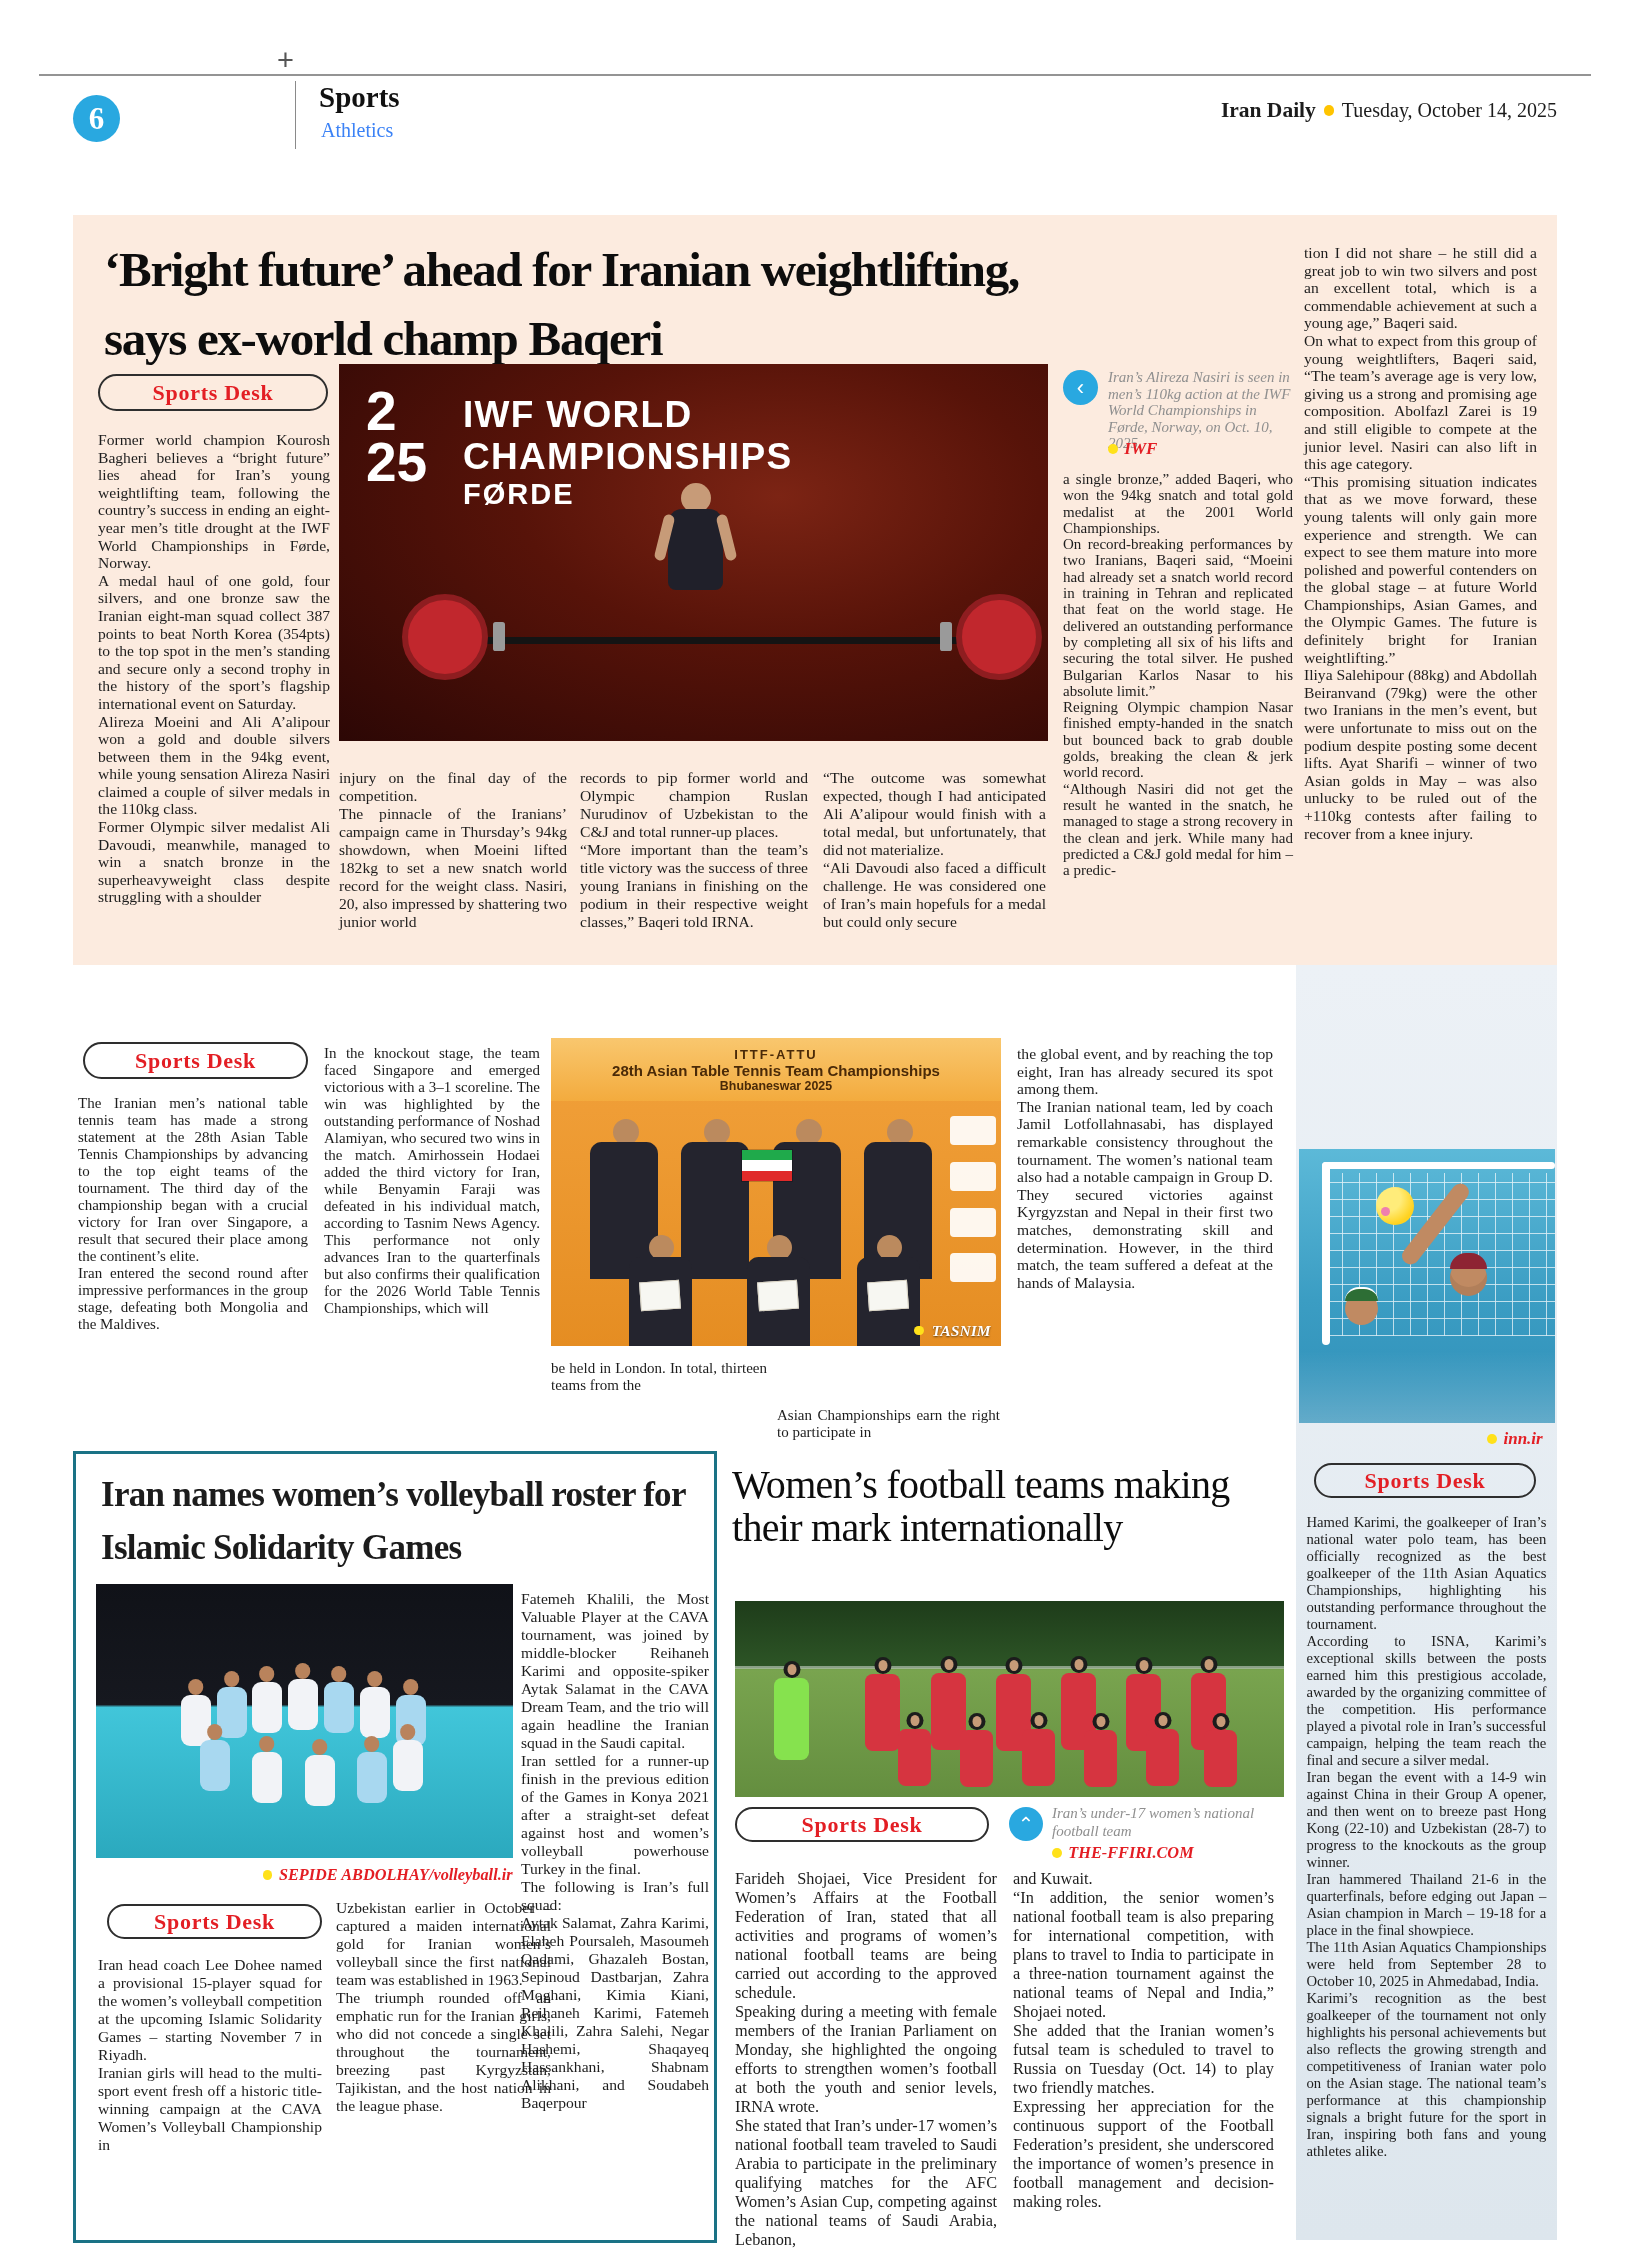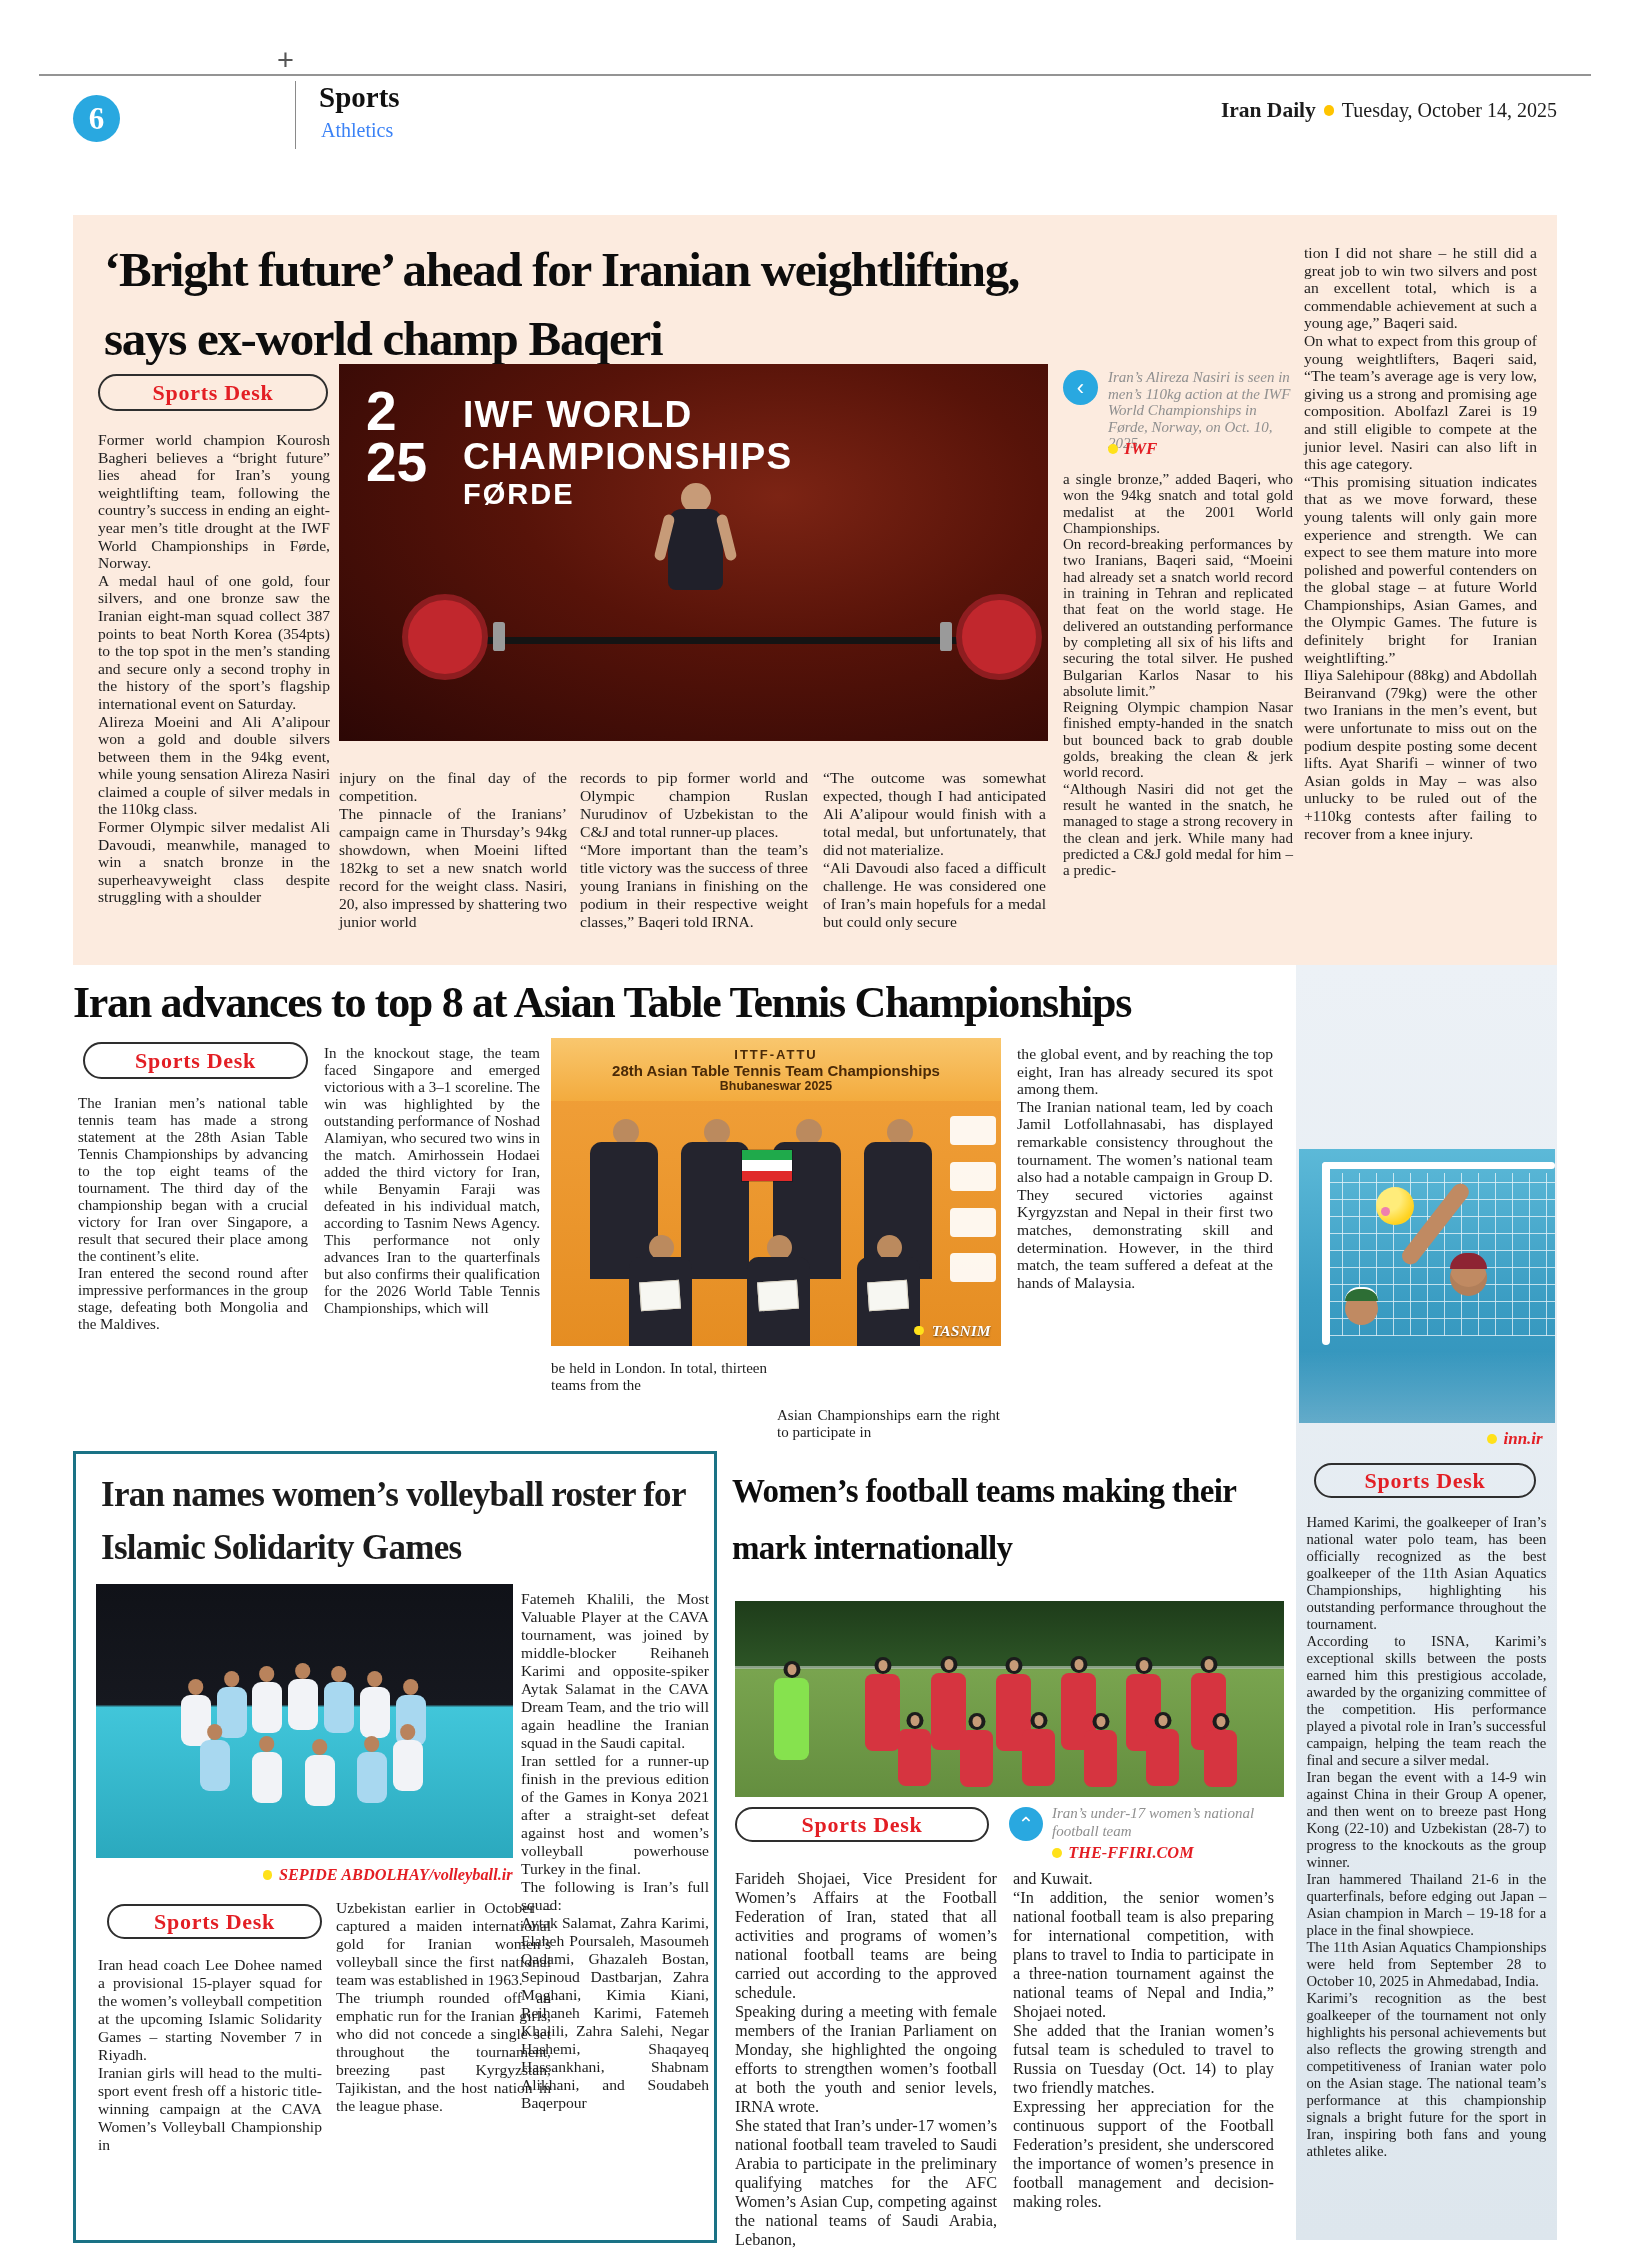--- a/index.html
+++ b/index.html
@@ -91,21 +91,21 @@
   .vb-headline { font-size:35px; line-height:53px; letter-spacing:-0.7px; font-weight:bold; }
   .vb-body { font-size:15.6px; line-height:18px; }
   .vb-photo { background:linear-gradient(#101218 0%, #16181f 44%, #41c6da 45%, #2ba9be 100%); overflow:hidden; }
   .vb-fig { position:absolute; width:30px; height:51px; border-radius:9px; }
   .vb-fig::before { content:""; position:absolute; width:15.6px; height:15.6px; border-radius:50%;
                     background:#b9835c; top:-15.6px; left:50%; transform:translateX(-50%); }
   .vb-white { background:#f2f3f7; }
   .vb-blue { background:#a8d8f0; }
 
   
-  .fb-headline { font-size:33px; line-height:57px; letter-spacing:-0.7px; font-weight:bold; }
+  .fb-headline { font-size:40px; line-height:43px; letter-spacing:-0.7px; font-weight:normal; }
   .fb-body { font-size:16.3px; line-height:19px; }
   .fb-photo { background:linear-gradient(#1e3c1a 0%, #2d5526 34%, #79a44f 35%, #648e3f 100%); overflow:hidden; }
   .fb-fig { position:absolute; border-radius:7.8px; background:#d63440; }
   .fb-fig::before { content:""; position:absolute; width:17px; height:17px; border-radius:50%;
                     background:#1c1c1c; top:-17px; left:50%; transform:translateX(-50%); }
   .fb-fig::after { content:""; position:absolute; width:9px; height:10.4px; border-radius:50%;
                    background:#c79b78; top:-13.7px; left:50%; transform:translateX(-50%); }
   .fb-gk { background:#86e24e; }
   .fence { background:rgba(255,255,255,.45); }
 </style>
@@ -180,21 +180,20 @@
 “This promising situation indicates that as we move forward, these young talents will only gain more experience and strength. We can expect to see them mature into more polished and powerful contenders on the global stage – at future World Championships, Asian Games, and the Olympic Games. The future is definitely bright for Iranian weightlifting.”
 Iliya Salehipour (88kg) and Abdollah Beiranvand (79kg) were the other two Iranians in the men’s event, but were unfortunate to miss out on the podium despite posting some decent lifts. Ayat Sharifi – winner of two Asian golds in May – was also unlucky to be ruled out of the +110kg contests after failing to recover from a knee injury.</div>
     <div class="abs jtext wl-body2" style="left:266px; top:554px; width:228px;">injury on the final day of the competition.
 The pinnacle of the Iranians’ campaign came in Thursday’s 94kg showdown, when Moeini lifted 182kg to set a new snatch world record for the weight class. Nasiri, 20, also impressed by shattering two junior world</div>
     <div class="abs jtext wl-body2" style="left:507px; top:554px; width:228px;">records to pip former world and Olympic champion Ruslan Nurudinov of Uzbekistan to the C&amp;J and total runner-up places.
 “More important than the team’s title victory was the success of three young Iranians in finishing on the podium in their respective weight classes,” Baqeri told IRNA.</div>
     <div class="abs jtext wl-body2" style="left:750px; top:554px; width:223px;">“The outcome was somewhat expected, though I had anticipated Ali A’alipour would finish with a total medal, but unfortunately, that did not materialize.
 “Ali Davoudi also faced a difficult challenge. He was considered one of Iran’s main hopefuls for a medal but could only secure</div>
   </div>
 
-  <div class="abs hl tt-headline" style="left:73px; top:977px; width:1187px;">Iran advances to top 8 at Asian Table Tennis Championships</div>
   <div class="abs pill" style="left:83px; top:1042px; width:225px; height:37px;">
     <span>Sports Desk</span>
   </div>
   <div class="abs jtext tt-body" style="left:78px; top:1095px; width:230px;">The Iranian men’s national table tennis team has made a strong statement at the 28th Asian Table Tennis Championships by advancing to the top eight teams of the tournament. The third day of the championship began with a crucial victory for Iran over Singapore, a result that secured their place among the continent’s elite.
 Iran entered the second round after impressive performances in the group stage, defeating both Mongolia and the Maldives.</div>
   <div class="abs jtext tt-body" style="left:324px; top:1045px; width:216px;">In the knockout stage, the team faced Singapore and emerged victorious with a 3–1 scoreline. The win was highlighted by the outstanding performance of Noshad Alamiyan, who secured two wins in the match. Amirhossein Hodaei added the third victory for Iran, while Benyamin Faraji was defeated in his individual match, according to Tasnim News Agency. This performance not only advances Iran to the quarterfinals but also confirms their qualification for the 2026 World Table Tennis Championships, which will</div>
 
   <div class="abs tt-photo" style="left:551px; top:1038px; width:450px; height:308px;">
     <div class="tt-banner" style="width:100%; height:63px;">
       <div class="tt-b1">ITTF-ATTU</div>

